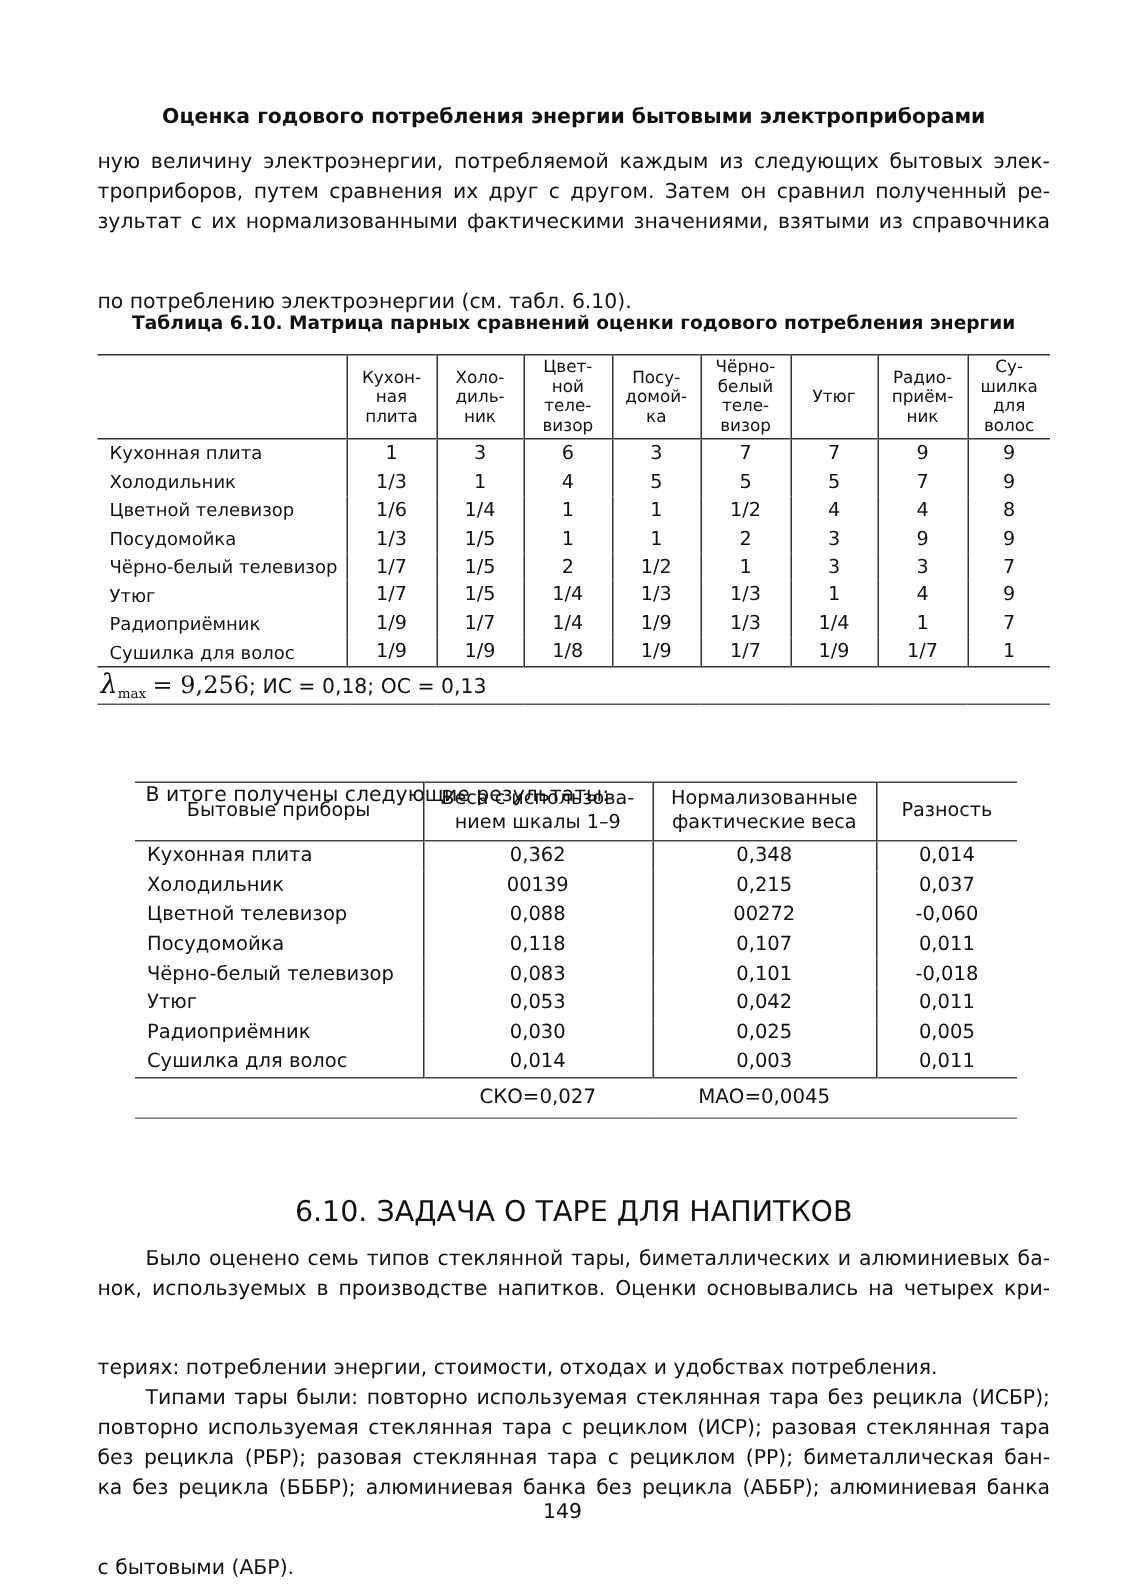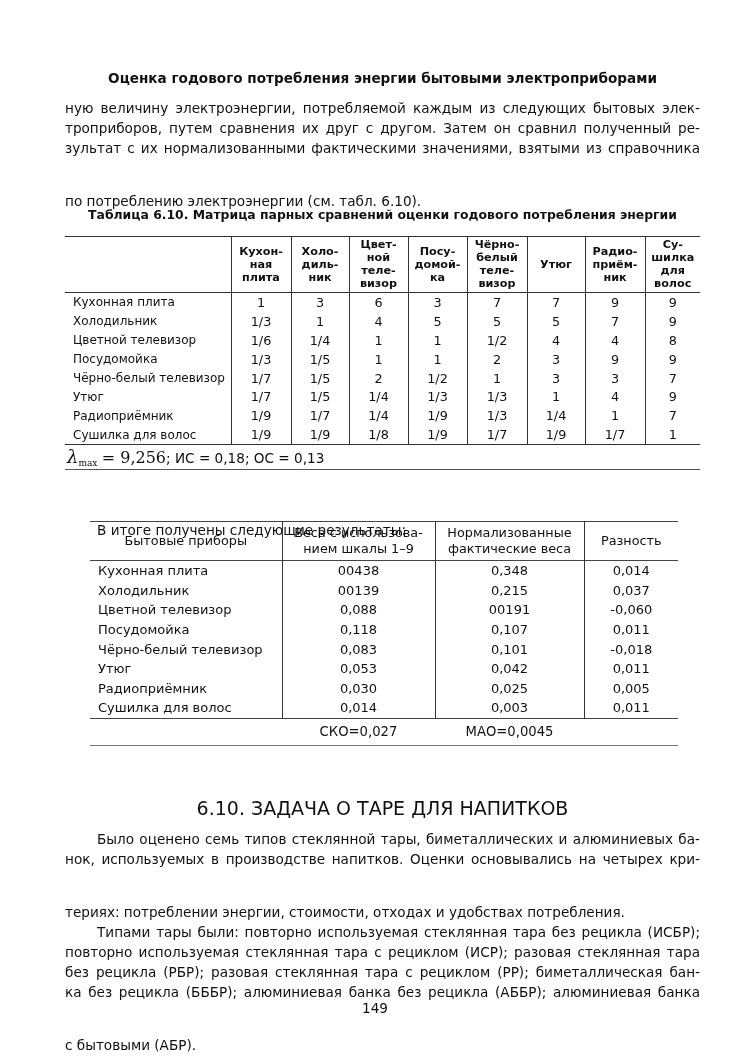--- a/index.html
+++ b/index.html
@@ -12,21 +12,21 @@
           font-size:13.6px; text-align-last:left; }
   .para .ln { display:block; text-align:justify; text-align-last:justify; white-space:nowrap; }
   .para .ln.last { text-align-last:left;margin-top:33px; }
   .para .ln.ind { text-indent:32px; }
   .caption { position:absolute; left:65px; width:635px; top:207px; text-align:center;
              font-weight:bold; font-size:12.4px; }
 
   
   table { border-collapse:collapse; }
   .t1 { position:absolute; left:65px; top:236px; width:635px; font-size:12px; }
-  .t1 th { font-weight:bold; font-size:11.2px; line-height:13px; padding:1px 3px 2px; vertical-align:middle;
+  .t1 th { font-weight:normal; font-size:11.2px; line-height:13px; padding:1px 3px 2px; vertical-align:middle;
            border-left:1px solid #333; text-align:center; }
   .t1 th:first-child { border-left:none; }
   .t1 thead tr { border-top:1.5px solid #333; border-bottom:1.5px solid #333; }
   .t1 td { height:18.9px; padding:0; text-align:center; border-left:1px solid #333; font-size:12.8px; }
   .t1 td:first-child { text-align:left; border-left:none; padding-left:8px; font-size:12px; }
   .t1 tbody tr:last-child { border-bottom:1.5px solid #333; }
   .t1 .lam td { border-left:none; text-align:left; padding-left:2px; height:24px; font-size:13.6px; border-bottom:1.5px solid #555;}
   .lam-sym { font-family:"DejaVu Serif", serif; font-style:italic; font-size:18px; }
   .lam-sub { font-family:"DejaVu Serif", serif; font-size:9px; vertical-align:-3px; }
   .lam-val { font-family:"DejaVu Serif", serif; font-size:16px; }
@@ -220,34 +220,34 @@
           <th style="white-space: pre-line;">Веса с использова-
 нием шкалы 1–9</th>
           <th style="white-space: pre-line;">Нормализованные
 фактические веса</th>
           <th style="white-space: pre-line;">Разность</th>
         </tr>
     </thead>
     <tbody id="t2-body">
         <tr>
           <td>Кухонная плита</td>
-          <td>00438</td>
+          <td>0,362</td>
           <td>0,348</td>
           <td>0,014</td>
         </tr>
         <tr>
           <td>Холодильник</td>
           <td>00139</td>
           <td>0,215</td>
           <td>0,037</td>
         </tr>
         <tr>
           <td>Цветной телевизор</td>
           <td>0,088</td>
-          <td>00191</td>
+          <td>00272</td>
           <td>-0,060</td>
         </tr>
         <tr>
           <td>Посудомойка</td>
           <td>0,118</td>
           <td>0,107</td>
           <td>0,011</td>
         </tr>
         <tr>
           <td>Чёрно-белый телевизор</td>

